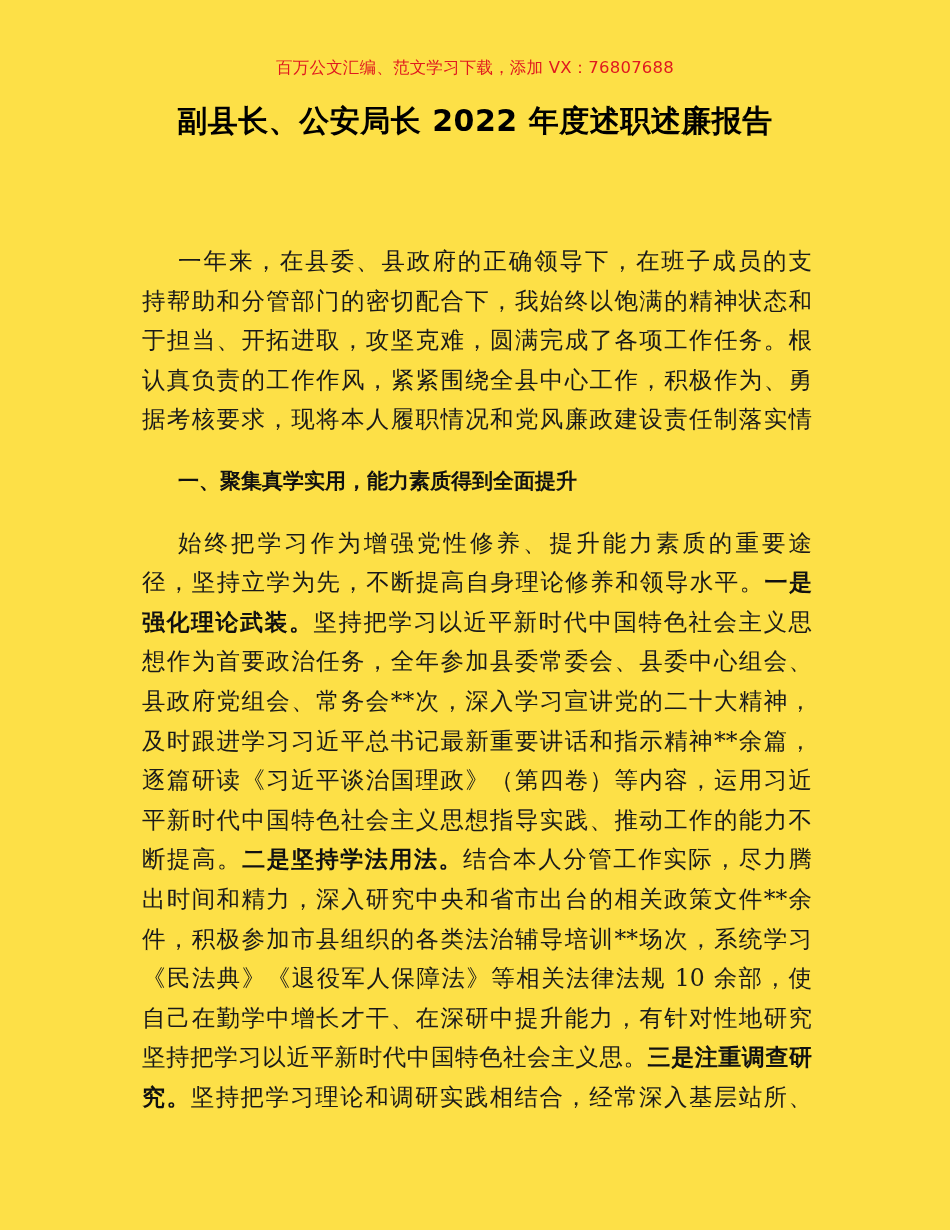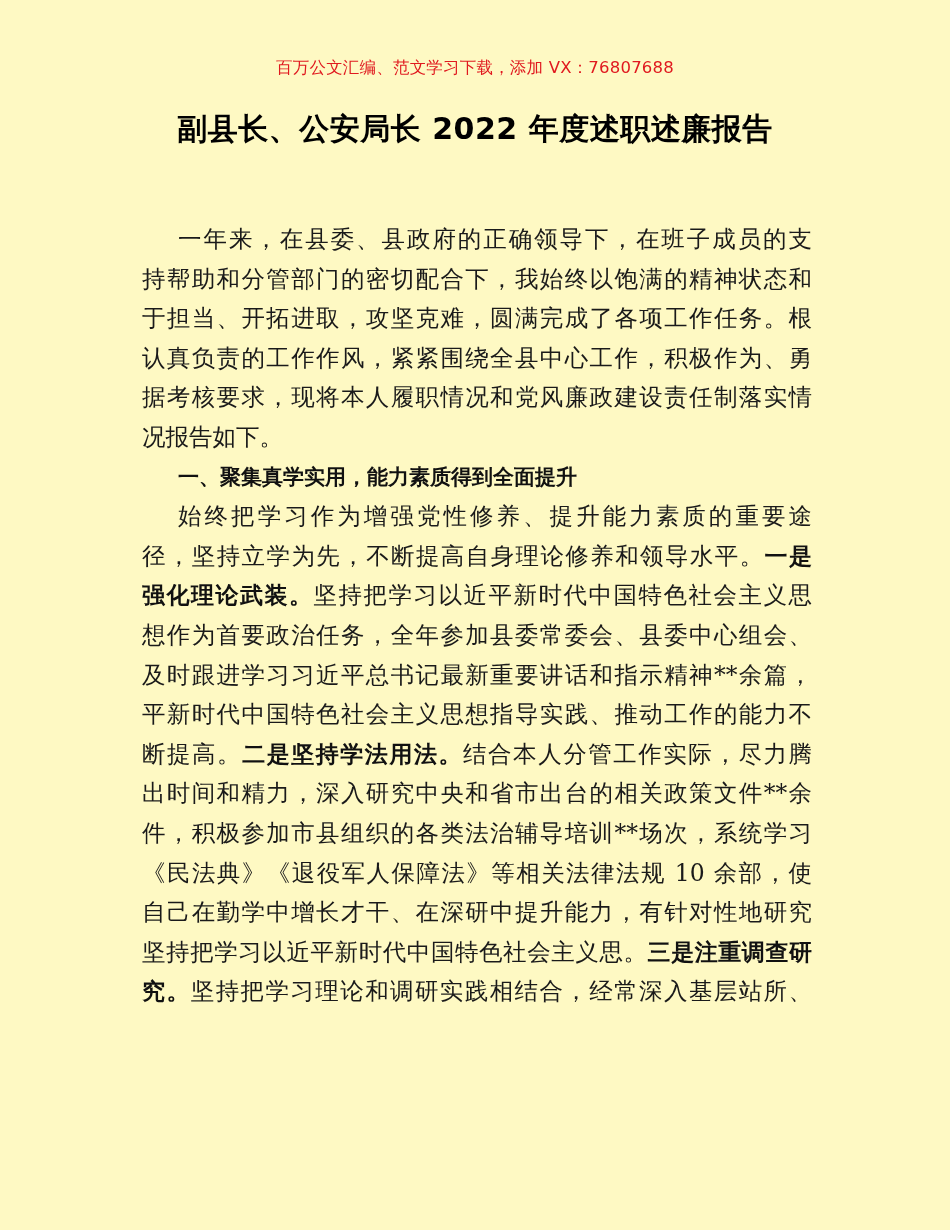--- a/index.html
+++ b/index.html
@@ -13,36 +13,36 @@
       position: relative;
       overflow: hidden;
       font-family: "DejaVu Serif", "Liberation Serif", serif;
       color: #111111;
     }
     .page {
       position: absolute;
       left: 0; top: 0;
       width: 950px;
       height: 1230px;
-      background: #fef9c3;
+      background: #fde047;
     }
     .watermark {
       position: absolute;
       top: 56px;
       left: 0;
       width: 950px;
       text-align: center;
       font-family: "DejaVu Sans", "Liberation Sans", sans-serif;
       font-size: 16.5px;
       line-height: 24px;
       letter-spacing: 0.2px;
     }
     .title {
       position: absolute;
-      top: 108px;
+      top: 100px;
       left: 0;
       width: 950px;
       text-align: center;
       font-family: "DejaVu Sans", "Liberation Sans", sans-serif;
       font-weight: bold;
       font-size: 30px;
       line-height: 42px;
       color: #000000;
       letter-spacing: 0.5px;
     }
@@ -54,21 +54,21 @@
     }
     .line {
       height: 39.6px;
       line-height: 39.6px;
       font-size: 23.5px;
       white-space: nowrap;
       text-align: justify;
       text-align-last: justify;
       color: #1a1a1a;
     }
-    .line.indent { padding-left: 36px; }
+    .line.indent { padding-left: 36px; margin-top: 22px; }
     .line.last { text-align-last: left; }
     .line.heading {
       font-family: "DejaVu Sans", "Liberation Sans", sans-serif;
       font-weight: bold;
       font-size: 21px;
       text-align-last: left;
       color: #111111;
     }
     .b {
       font-family: "DejaVu Sans", "Liberation Sans", sans-serif;
@@ -86,33 +86,34 @@
 
   <div class="title">副县长、公安局长 2022 年度述职述廉报告</div>
 
   <div class="body">
 
     <div class="line indent">一年来，在县委、县政府的正确领导下，在班子成员的支</div>
     <div class="line">持帮助和分管部门的密切配合下，我始终以饱满的精神状态和</div>
     <div class="line">于担当、开拓进取，攻坚克难，圆满完成了各项工作任务。根</div>
     <div class="line">认真负责的工作作风，紧紧围绕全县中心工作，积极作为、勇</div>
     <div class="line">据考核要求，现将本人履职情况和党风廉政建设责任制落实情</div>
-    <div class="line last">况报告如下。</div>
 
     <div class="line indent heading">一、聚集真学实用，能力素质得到全面提升</div>
 
     <div class="line indent">始终把学习作为增强党性修养、提升能力素质的重要途</div>
     <div class="line">
       <span>径，坚持立学为先，不断提高自身理论修养和领导水平。</span><span class="b">一是</span>
     </div>
     <div class="line">
       <span class="b">强化理论武装。</span><span>坚持把学习以近平新时代中国特色社会主义思</span>
     </div>
     <div class="line">想作为首要政治任务，全年参加县委常委会、县委中心组会、</div>
+    <div class="line">县政府党组会、常务会**次，深入学习宣讲党的二十大精神，</div>
     <div class="line">及时跟进学习习近平总书记最新重要讲话和指示精神**余篇，</div>
+    <div class="line">逐篇研读《习近平谈治国理政》（第四卷）等内容，运用习近</div>
     <div class="line">平新时代中国特色社会主义思想指导实践、推动工作的能力不</div>
     <div class="line">
       <span>断提高。</span><span class="b">二是坚持学法用法。</span><span>结合本人分管工作实际，尽力腾</span>
     </div>
     <div class="line">出时间和精力，深入研究中央和省市出台的相关政策文件**余</div>
     <div class="line">件，积极参加市县组织的各类法治辅导培训**场次，系统学习</div>
     <div class="line">《民法典》《退役军人保障法》等相关法律法规 10 余部，使</div>
     <div class="line">自己在勤学中增长才干、在深研中提升能力，有针对性地研究</div>
     <div class="line">
       <span>坚持把学习以近平新时代中国特色社会主义思。</span><span class="b">三是注重调查研</span>

